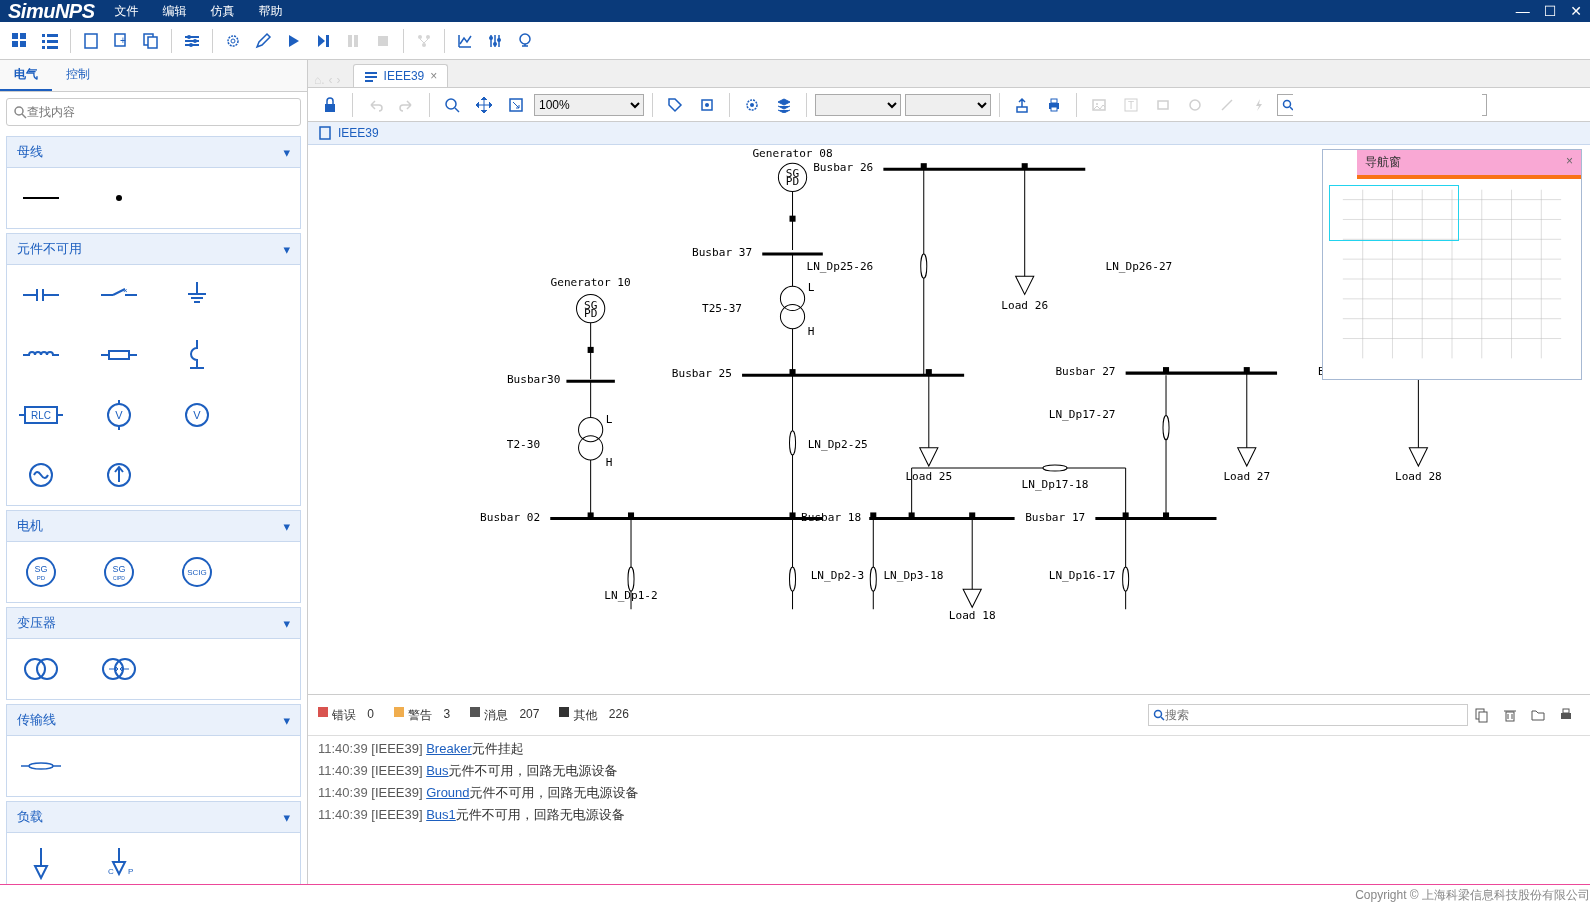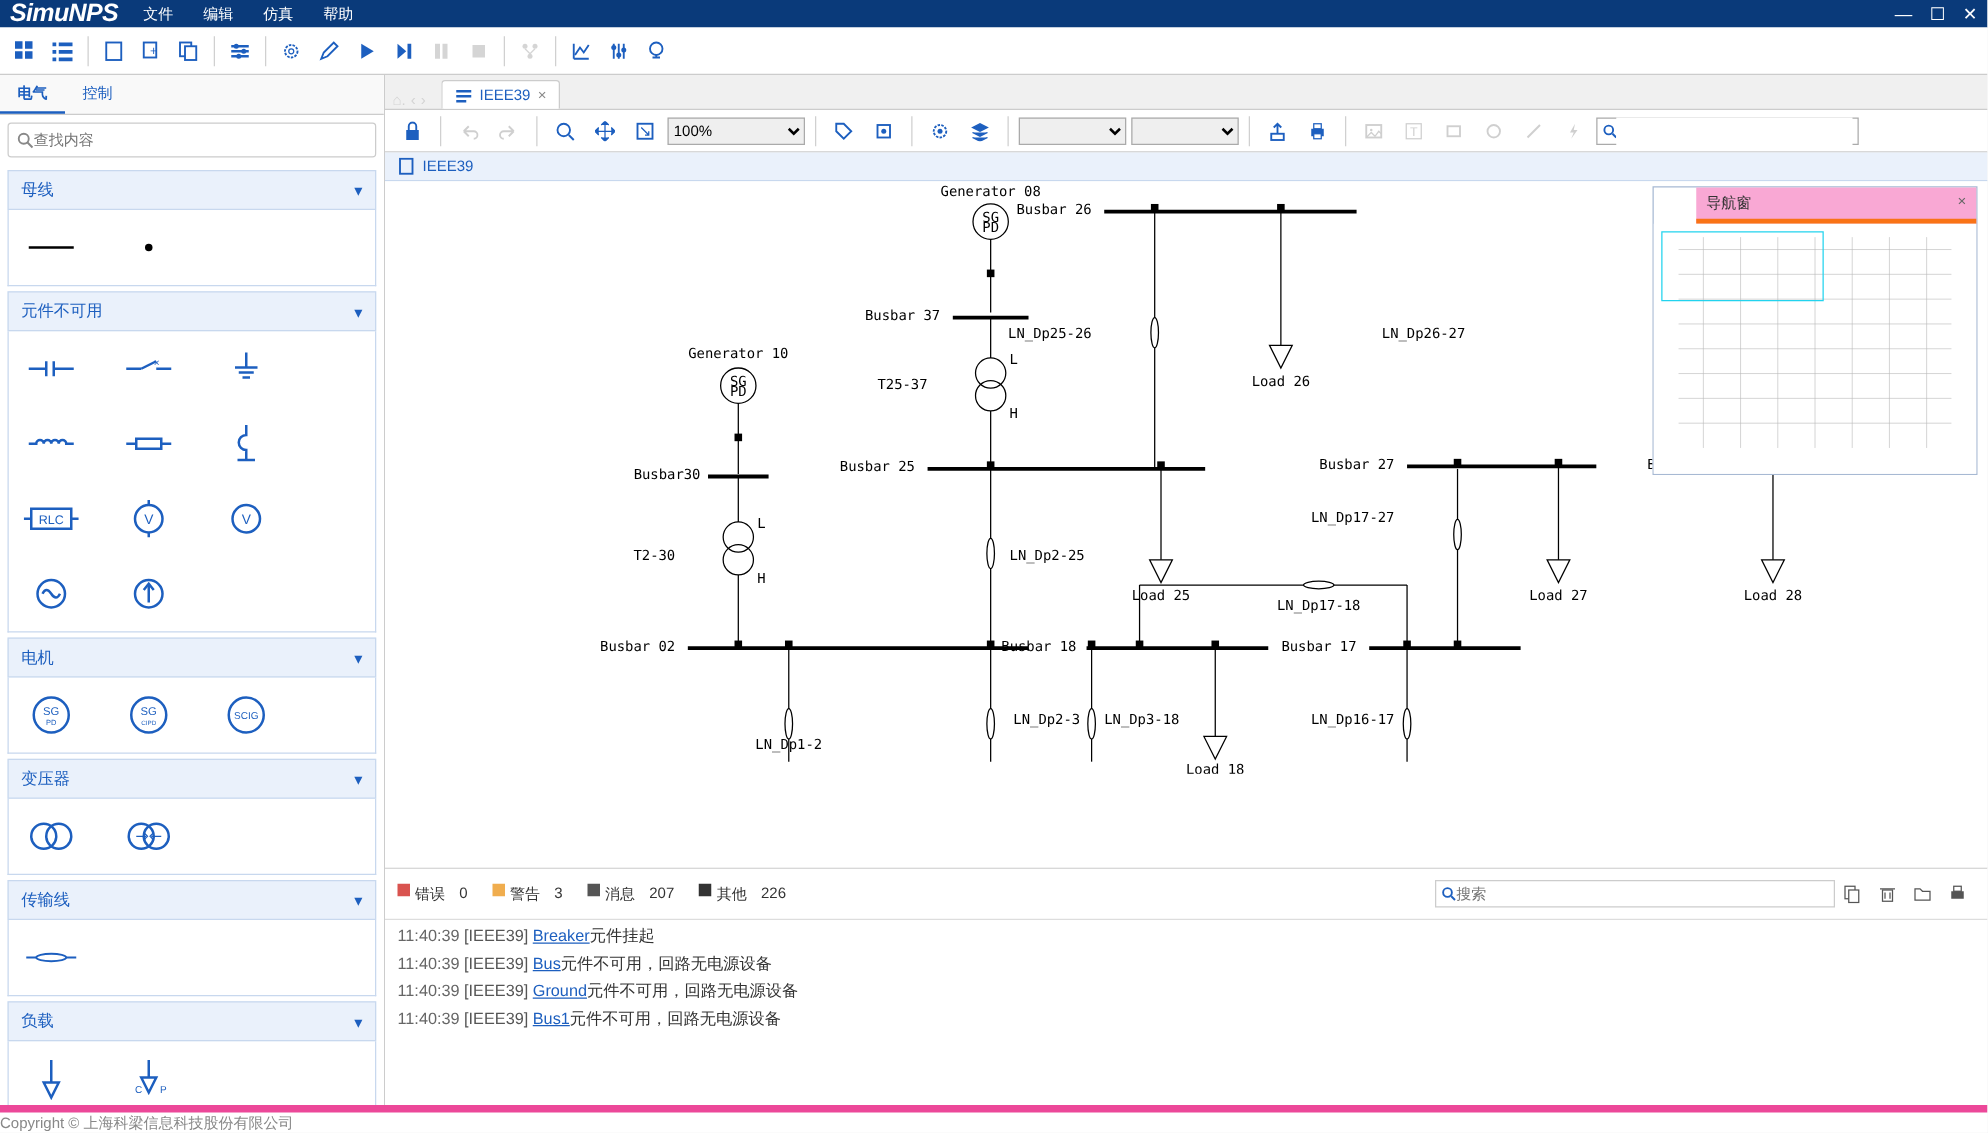--- a/index.html
+++ b/index.html
@@ -46,21 +46,21 @@
 .badge { display: flex; align-items: flex-start; gap: 4px; }
 .sq { width: 10px; height: 10px; display: inline-block; }
 .info-filters .right { margin-left: auto; display: flex; gap: 0; align-items: center; }
 .ff-search { border: 1px solid #ccc; width: 320px; height: 22px; display: flex; align-items: center; padding: 0 4px; }
 .ff-search input { border: none; outline: none; flex: 1; font-size: 12px; }
 .log-rows { flex: 1; overflow-y: auto; padding: 2px 10px; }
 .log-row { padding: 2px 0; font-size: 13px; }
 .log-row .ts { color: #666; }
 .log-row .tag { color: #555; }
 .log-row a { color: #1d5fbf; text-decoration: underline; }
-.footer { height: 22px; background: #fff; border-top: 6px solid #ec4899; display: flex; align-items: center; justify-content: flex-start; color: #888; font-size: 12px; }
+.footer { height: 22px; background: #fff; border-top: 1px solid #ec4899; display: flex; align-items: center; justify-content: flex-end; color: #888; font-size: 12px; }
 svg { display: block; }
 .diagram-label { font-family: monospace; font-size: 11px; fill: #000; }
 </style>
 </head>
 <body>
 
 <div class="title-bar">
   <span class="logo">SimuNPS</span>
   <div class="menu">
     <span>文件</span>

